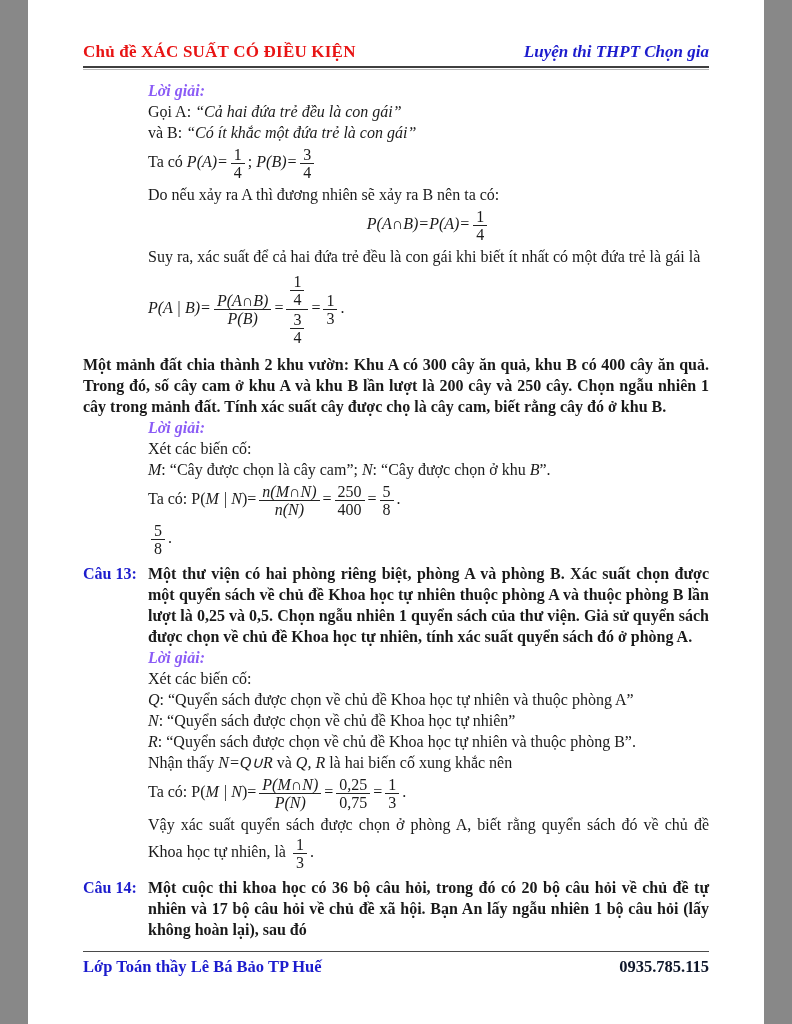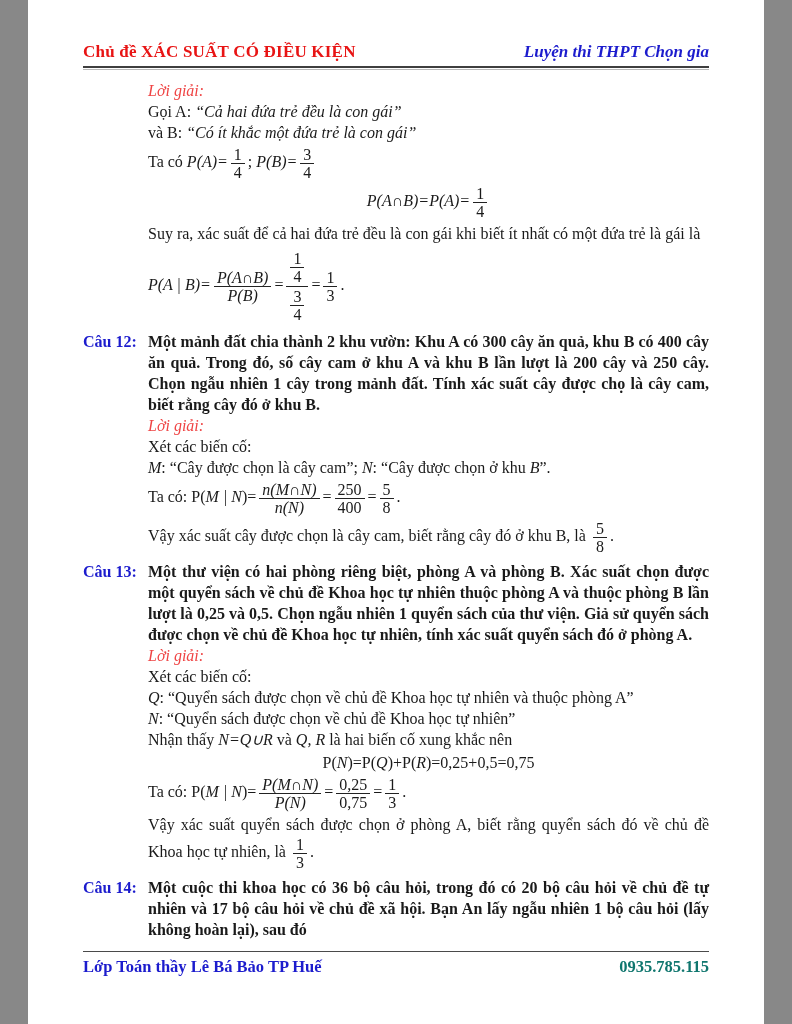--- a/index.html
+++ b/index.html
@@ -10,41 +10,41 @@
   .header{display:flex;justify-content:space-between;align-items:baseline;padding-top:42px;}
   .h-left{color:#e81414;font-weight:bold;font-size:17px;letter-spacing:.2px;}
   .h-right{color:#1c1ccd;font-weight:bold;font-style:italic;font-size:17px;}
   .rule{margin-top:4px;height:1px;border-top:2px solid #3f3f3f;border-bottom:1px solid #b9b9b9;}
   
   p{margin:0;}
   .l{line-height:21px;}
   .just{text-align:justify;}
   .center{text-align:center;}
   .sol{margin-left:65px;}
-  .loigiai{color:#ef4444;font-weight:normal;font-style:italic;}
+  .loigiai{color:#8b5cf6;font-weight:bold;font-style:italic;}
   .it{font-style:italic;}
   .mi{font-style:italic;}
   
   .qrow{display:flex;margin-top:5px;}
   .qlabel{flex:0 0 65px;color:#1c1ccd;font-weight:bold;line-height:21px;}
   .qbody{flex:1;text-align:justify;line-height:21px;font-weight:bold;}
   
   .frac{display:inline-flex;flex-direction:column;align-items:center;vertical-align:middle;
         margin:1px 3px;text-align:center;font-style:normal;}
   .frac .fn{display:block;padding:0 3px;border-bottom:1px solid #222;line-height:17px;}
   .frac .fd{display:block;padding:0 3px;line-height:17px;}
   .frac .frac{margin:1px 1px;}
   .fline{margin:2px 0;}
   .bigline{margin:4px 0 6px 0;}
   
   .footer{position:absolute;left:55px;right:55px;top:951px;}
   .f-rule{border-top:1px solid #4a4a4a;margin-bottom:5px;}
   .f-row{display:flex;justify-content:space-between;align-items:baseline;}
   .f-left{color:#1c1ccd;font-weight:bold;font-size:16.5px;}
-  .f-right{color:#0f766e;font-weight:bold;font-size:16.5px;}
+  .f-right{color:#0f172a;font-weight:bold;font-size:16.5px;}
 </style>
 </head>
 <body>
 
 <div class="page">
   <div class="margins">
 
     <div class="header">
       <span class="h-left">Chủ đề XÁC SUẤT CÓ ĐIỀU KIỆN</span>
       <span class="h-right">Luyện thi THPT Chọn gia</span>
@@ -59,20 +59,21 @@
         <span>Ta có </span>
         <span class="mi">P(A)=</span><span class="frac">
             <span class="fn">1</span>
             <span class="fd">4</span>
           </span><span>; </span>
         <span class="mi">P(B)=</span><span class="frac">
             <span class="fn">3</span>
             <span class="fd">4</span>
           </span>
       </p>
+      <p class="l">Do nếu xảy ra A thì đương nhiên sẽ xảy ra B nên ta có:</p>
       <p class="l fline center">
         <span class="mi">P(A∩B)=P(A)=</span><span class="frac">
             <span class="fn">1</span>
             <span class="fd">4</span>
           </span>
       </p>
       <p class="l just">Suy ra, xác suất để cả hai đứa trẻ đều là con gái khi biết ít nhất có một đứa trẻ là gái là</p>
       <p class="l bigline">
         <span class="mi">P(A | B)=</span><span class="frac">
             <span class="fn mi">P(A∩B)</span>
@@ -87,58 +88,57 @@
                 <span class="fd">4</span>
               </span></span>
           </span><span>=</span><span class="frac">
             <span class="fn">1</span>
             <span class="fd">3</span>
           </span><span>.</span>
       </p>
     </div>
 
     <div class="qrow">
-      <span class="qlabel">Câu 12:</span>
       <p class="qbody">Một mảnh đất chia thành 2 khu vườn: Khu A có 300 cây ăn quả, khu B có 400 cây ăn quả. Trong đó, số cây cam ở khu A và khu B lần lượt là 200 cây và 250 cây. Chọn ngẫu nhiên 1 cây trong mảnh đất. Tính xác suất cây được chọ là cây cam, biết rằng cây đó ở khu B.</p>
     </div>
     <div class="sol">
       <p class="l loigiai">Lời giải:</p>
       <p class="l">Xét các biến cố:</p>
       <p class="l"><span class="mi">M</span><span>: “Cây được chọn là cây cam”; </span><span class="mi">N</span><span>: “Cây được chọn ở khu </span><span class="mi">B</span><span>”.</span></p>
       <p class="l fline">
         <span>Ta có:  </span><span>P(</span><span class="mi">M | N</span><span>)=</span><span class="frac">
             <span class="fn mi">n(M∩N)</span>
             <span class="fd mi">n(N)</span>
           </span><span>=</span><span class="frac">
             <span class="fn">250</span>
             <span class="fd">400</span>
           </span><span>=</span><span class="frac">
             <span class="fn">5</span>
             <span class="fd">8</span>
           </span><span>.</span>
       </p>
       <p class="l fline">
-        <span>Vậy xác suất cây được chọn là cây cam, biết rằng cây đó ở khu B, là </span><span class="frac">
+        <span class="frac">
             <span class="fn">5</span>
             <span class="fd">8</span>
           </span><span>.</span>
       </p>
     </div>
 
     <div class="qrow">
       <span class="qlabel">Câu 13:</span>
       <p class="qbody">Một thư viện có hai phòng riêng biệt, phòng A và phòng B. Xác suất chọn được một quyển sách về chủ đề Khoa học tự nhiên thuộc phòng A và thuộc phòng B lần lượt là 0,25 và 0,5. Chọn ngẫu nhiên 1 quyển sách của thư viện. Giả sử quyển sách được chọn về chủ đề Khoa học tự nhiên, tính xác suất quyển sách đó ở phòng A.</p>
     </div>
     <div class="sol">
       <p class="l loigiai">Lời giải:</p>
       <p class="l">Xét các biến cố:</p>
       <p class="l"><span class="mi">Q</span><span>: “Quyển sách được chọn về chủ đề Khoa học tự nhiên và thuộc phòng A”</span></p>
       <p class="l"><span class="mi">N</span><span>: “Quyển sách được chọn về chủ đề Khoa học tự nhiên”</span></p>
+      <p class="l"><span class="mi">R</span><span>: “Quyển sách được chọn về chủ đề Khoa học tự nhiên và thuộc phòng B”.</span></p>
       <p class="l"><span>Nhận thấy </span><span class="mi">N=Q∪R</span><span> và </span><span class="mi">Q, R</span><span> là hai biến cố xung khắc nên</span></p>
-      <p class="l center" style="margin:2px 0;"><span>P(</span><span class="mi">N</span><span>)=P(</span><span class="mi">Q</span><span>)+P(</span><span class="mi">R</span><span>)=</span><span>0,25+0,5=0,75</span></p>
       <p class="l fline">
         <span>Ta có:  </span><span>P(</span><span class="mi">M | N</span><span>)=</span><span class="frac">
             <span class="fn mi">P(M∩N)</span>
             <span class="fd mi">P(N)</span>
           </span><span>=</span><span class="frac">
             <span class="fn">0,25</span>
             <span class="fd">0,75</span>
           </span><span>=</span><span class="frac">
             <span class="fn">1</span>
             <span class="fd">3</span>

